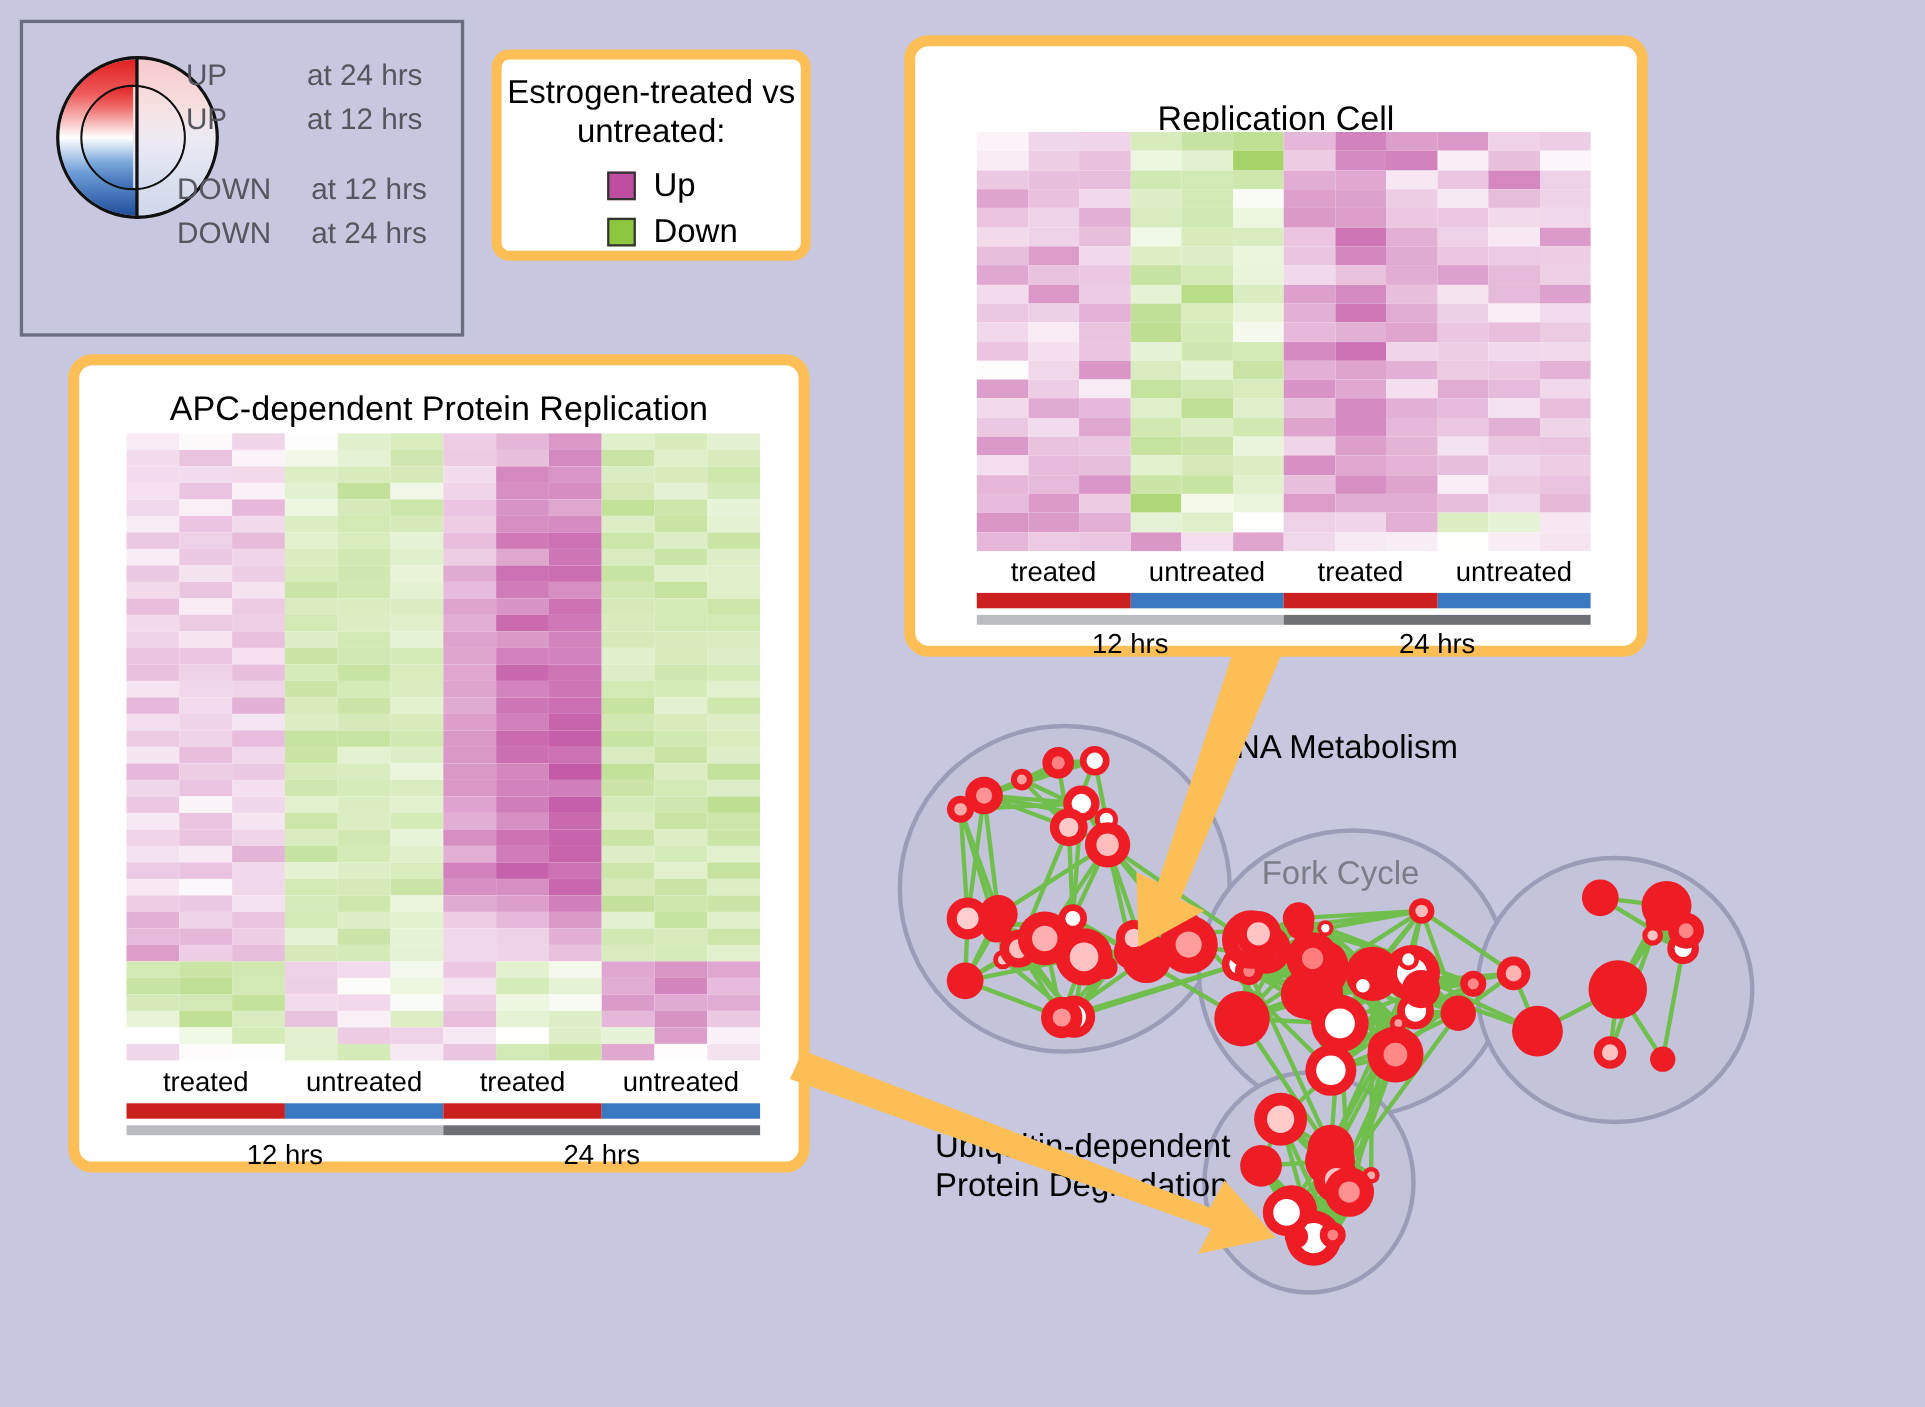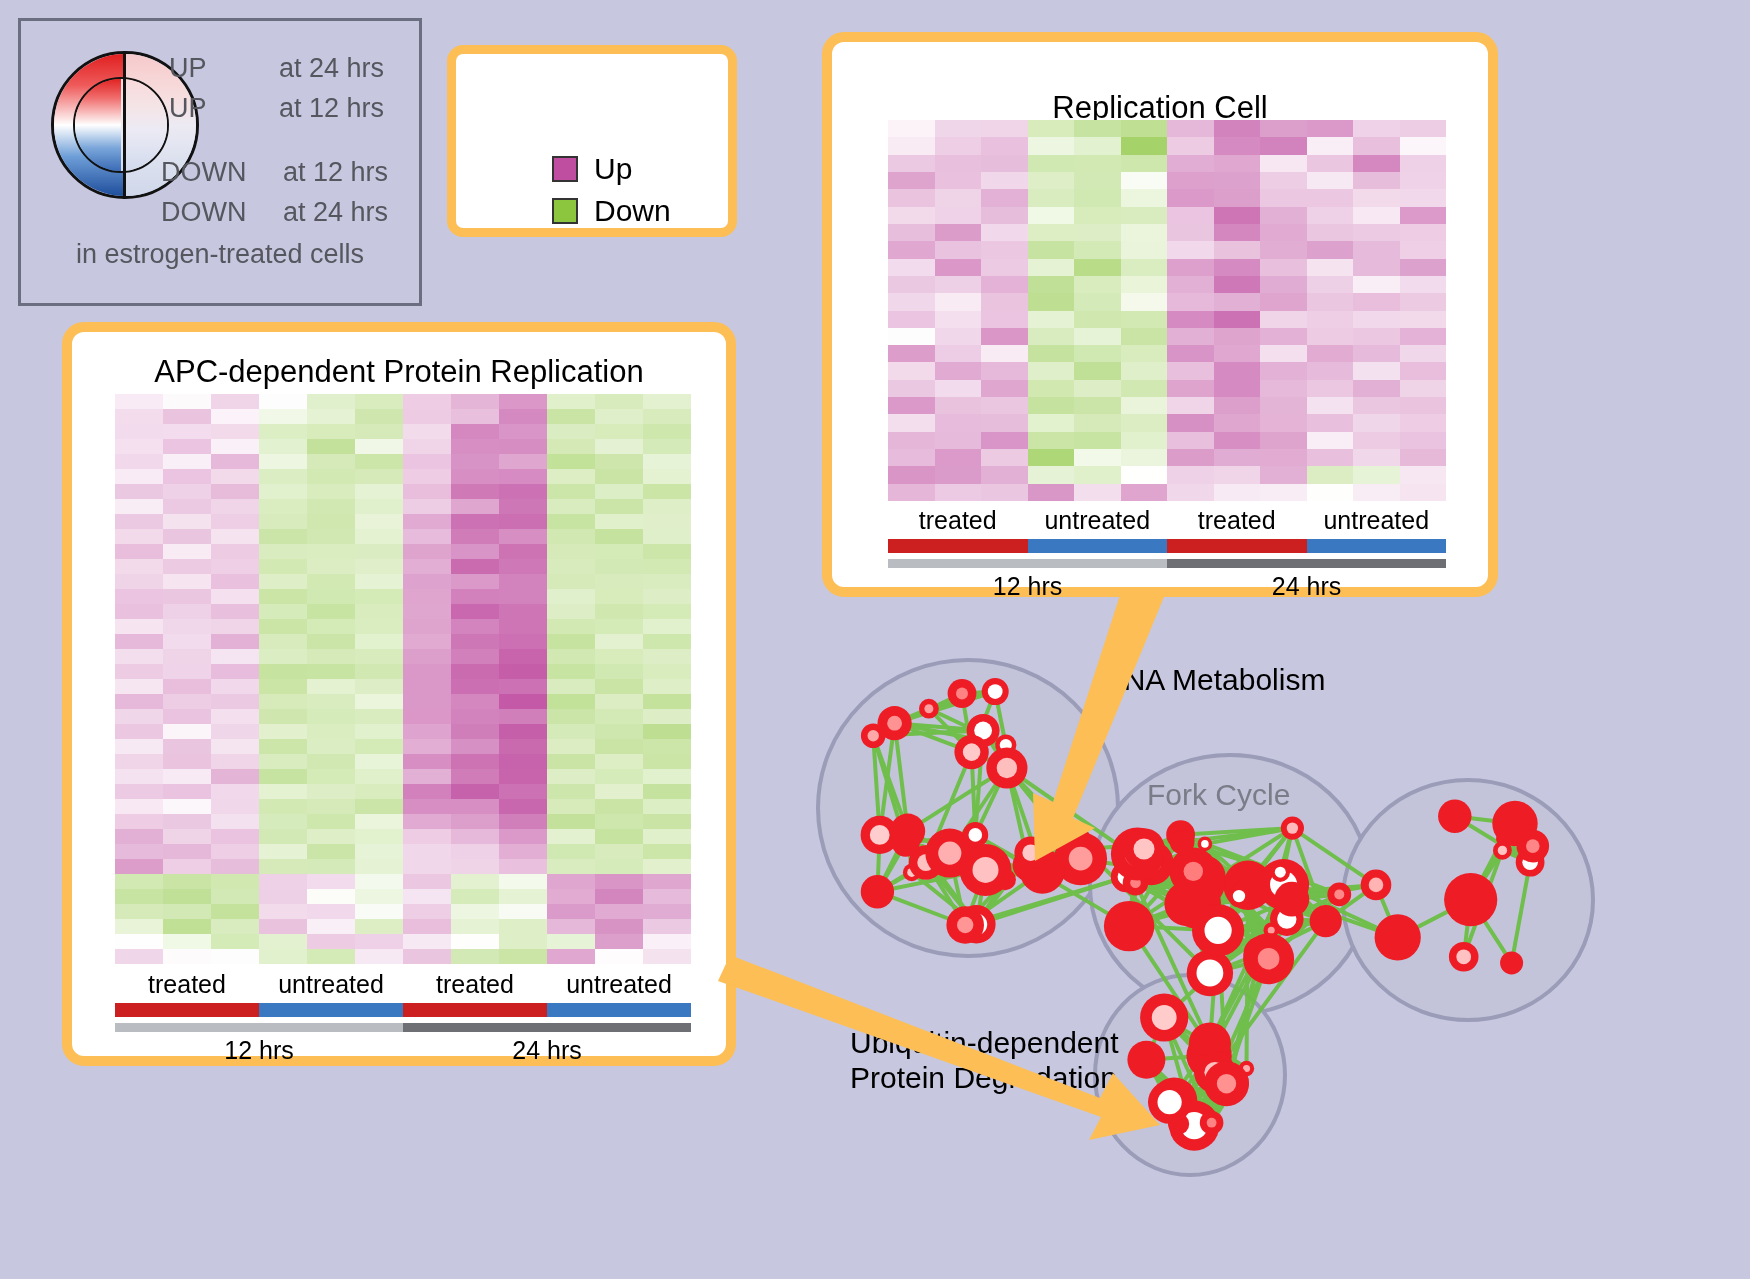--- a/index.html
+++ b/index.html
@@ -121,24 +121,25 @@
 
     <div class="legend-line" id="cw-row-1">UP</div>
     <div class="cw-when" id="cw-when-1">at 24 hrs</div>
     <div class="legend-line" id="cw-row-2">UP</div>
     <div class="cw-when" id="cw-when-2">at 12 hrs</div>
     <div class="legend-line" id="cw-row-3">DOWN</div>
     <div class="cw-when" id="cw-when-3">at 12 hrs</div>
     <div class="legend-line" id="cw-row-4">DOWN</div>
     <div class="cw-when" id="cw-when-4">at 24 hrs</div>
 
-    <div id="cw-caption-1">in estrogen-treated cells</div>
   </div>
 
   <div id="updown-legend">
+    <div id="updown-title">Estrogen-treated
+vs untreated:</div>
     <div class="updown-row" id="updown-row-up">
       <span class="swatch sw-up"></span>
       <span>Up</span>
     </div>
     <div class="updown-row" id="updown-row-down">
       <span class="swatch sw-down"></span>
       <span>Down</span>
     </div>
   </div>
 

